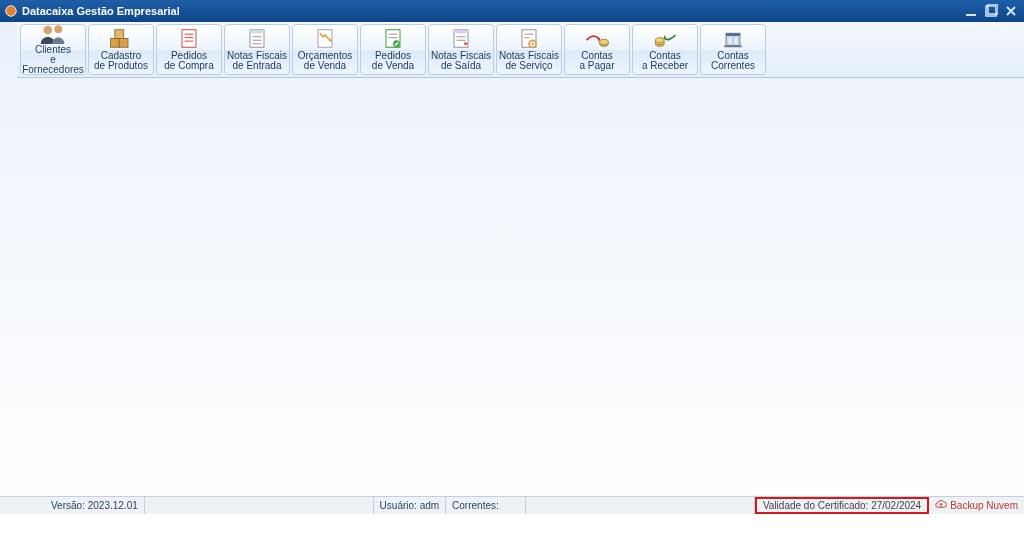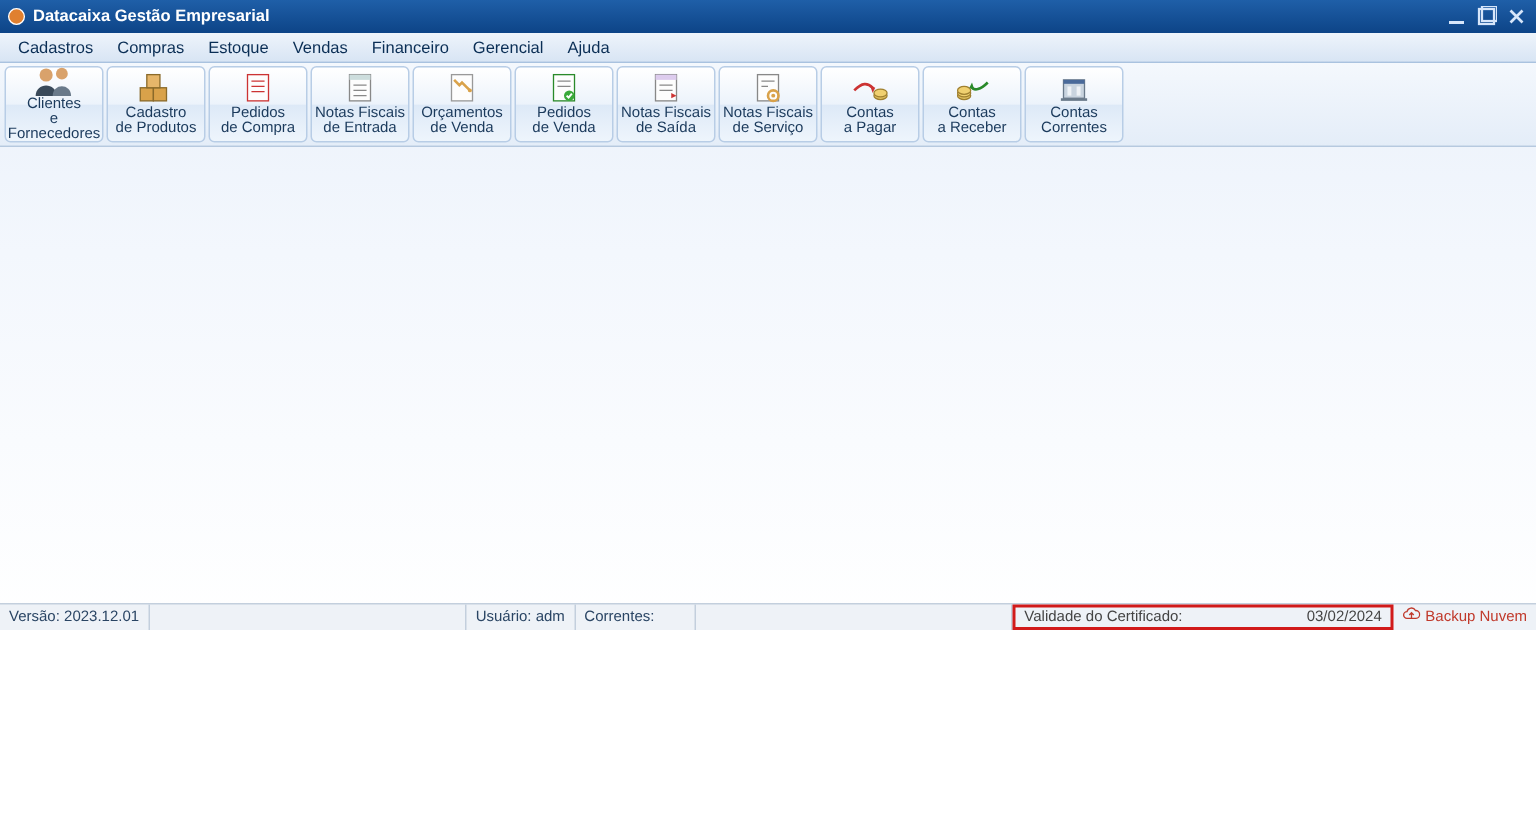--- a/index.html
+++ b/index.html
@@ -1,40 +1,40 @@
 <!DOCTYPE html>
 <html><head>
 <meta charset="utf-8">
 <style>
   * { box-sizing: border-box; margin: 0; padding: 0; }
   html, body { width: 1024px; height: 546px; font-family: Tahoma, Arial, sans-serif; font-size: 11px; overflow: hidden; }
-  .window { width: 1024px; height: 420px; display: flex; flex-direction: column; background: linear-gradient(to bottom, #e9f0fa 0%, #f3f7fd 40%, #ffffff 100%); }
+  .window { width: 1024px; height: 514px; display: flex; flex-direction: column; background: linear-gradient(to bottom, #e9f0fa 0%, #f3f7fd 40%, #ffffff 100%); }
   
   .titlebar { height: 22px; background: linear-gradient(to bottom, #1f5fa8 0%, #0d4487 100%); color: #fff; display: flex; align-items: center; padding: 0 4px; font-size: 11px; }
   .titlebar .title-icon { width: 14px; height: 14px; margin-right: 4px; display: inline-flex; align-items: center; justify-content: center; }
   .titlebar .title-text { font-weight: bold; flex: 0 0 auto; }
   .titlebar .spacer { flex: 1 1 auto; }
   .titlebar .winbtn { width: 18px; height: 16px; margin-left: 2px; display: inline-flex; align-items: center; justify-content: center; color: #d7e6fa; }
   .titlebar .winbtn svg { width: 14px; height: 14px; }
   
   .menubar { height: 20px; background: linear-gradient(to bottom, #eef4fb, #d8e5f4); border-bottom: 1px solid #a9c2df; display: flex; align-items: center; padding: 0 4px; color: #0a2e55; }
   .menubar .menu-item { padding: 2px 8px; cursor: default; }
   
-  .toolbar { height: 56px; background: linear-gradient(to bottom, #f4f8fd, #e4edf8); border-bottom: 1px solid #b6c9df; display: flex; align-items: stretch; padding: 2px 3px; gap: 2px; }
+  .toolbar { height: 56px; background: linear-gradient(to bottom, #f4f8fd, #e4edf8); border-bottom: 1px solid #b6c9df; display: flex; align-items: stretch; padding: 2px 3px; gap: 2px; margin-left: 17px; }
   .tool-btn { width: 66px; display: flex; flex-direction: column; align-items: center; justify-content: center; border: 1px solid #b8cde6; border-radius: 4px; background: linear-gradient(to bottom, #ffffff 0%, #ecf3fb 50%, #dde9f7 51%, #eef5fc 100%); cursor: default; padding: 2px 2px 3px 2px; }
   .tool-btn .icon { width: 28px; height: 24px; display: flex; align-items: center; justify-content: center; margin-bottom: 1px; }
   .tool-btn .label { font-size: 10px; line-height: 10px; text-align: center; color: #1b3a5c; white-space: pre-line; }
   
   .mainarea { flex: 1 1 auto; }
   
-  .statusbar { height: 18px; background: #eef2f7; border-top: 1px solid #c3cfdd; display: flex; align-items: center; font-size: 10px; color: #2a4564; }
+  .statusbar { height: 18px; background: #eef2f7; border-top: 1px solid #c3cfdd; display: flex; align-items: center; font-size: 10px; color: #2a4564; padding-left: 45px; }
   .status-cell { height: 100%; display: flex; align-items: center; padding: 0 6px; border-right: 1px solid #c3cfdd; white-space: nowrap; overflow: hidden; }
   .status-cell.last { border-right: none; }
   .status-space { flex: 1 1 auto; height: 100%; border-right: 1px solid #c3cfdd; }
-  .cert-box { border: 2px solid #d11a1a; padding: 0 6px; color: #444; gap: 40px; }
+  .cert-box { border: 2px solid #d11a1a; padding: 0 6px; color: #444; }
   .backup { color: #c0392b; display: flex; align-items: center; gap: 3px; }
   .backup svg { width: 12px; height: 12px; }
 </style>
 </head>
 <body>
 
 <div class="window">
 
   <div class="titlebar">
     <span class="title-icon">
@@ -55,29 +55,20 @@
           <rect x="4" y="0" width="10" height="10" fill="none" stroke="currentColor" stroke-width="1.5"></rect>
         </svg>
     </span>
     <span class="winbtn">
       <svg viewBox="0 0 14 14">
           <path d="M3 3l8 8M11 3l-8 8" stroke="currentColor" stroke-width="1.8"></path>
         </svg>
     </span>
   </div>
 
-  <div class="menubar">
-    <span class="menu-item">Cadastros</span>
-    <span class="menu-item">Compras</span>
-    <span class="menu-item">Estoque</span>
-    <span class="menu-item">Vendas</span>
-    <span class="menu-item">Financeiro</span>
-    <span class="menu-item">Gerencial</span>
-    <span class="menu-item">Ajuda</span>
-  </div>
 
   <div class="toolbar" id="toolbar">
       <div class="tool-btn">
         <div class="icon">
           <svg viewBox="0 0 32 24">
             <circle cx="10" cy="8" r="5" fill="#d9a26b"></circle>
             <path d="M2 24c0-5 4-8 8-8s8 3 8 8z" fill="#3a4a5a"></path>
             <circle cx="22" cy="7" r="4.5" fill="#d9a26b"></circle>
             <path d="M15 24c0-5 3.5-7.5 7-7.5s7 2.5 7 7.5z" fill="#6a7a8a"></path>
           </svg>
@@ -223,21 +214,21 @@
       <span>Usuário:</span>&nbsp;
       <span>adm</span>
     </div>
     <div class="status-cell" style="min-width:80px">
       <span>Correntes:</span>&nbsp;
       <span></span>
     </div>
     <div class="status-space"></div>
     <div class="status-cell cert-box">
       <span>Validade do Certificado:</span>&nbsp;
-      <span>03/02/2024</span>
+      <span>27/02/2024</span>
     </div>
     <div class="status-cell last backup">
       <span>
         <svg viewBox="0 0 16 16">
             <path d="M4 11a3 3 0 010-6 4 4 0 017.5-1A3 3 0 0112 11H4z" fill="none" stroke="#c0392b" stroke-width="1.2"></path>
             <path d="M8 6v5M6 8l2-2 2 2" fill="none" stroke="#c0392b" stroke-width="1.2"></path>
           </svg>
       </span>
       <span>Backup Nuvem</span>
     </div>

